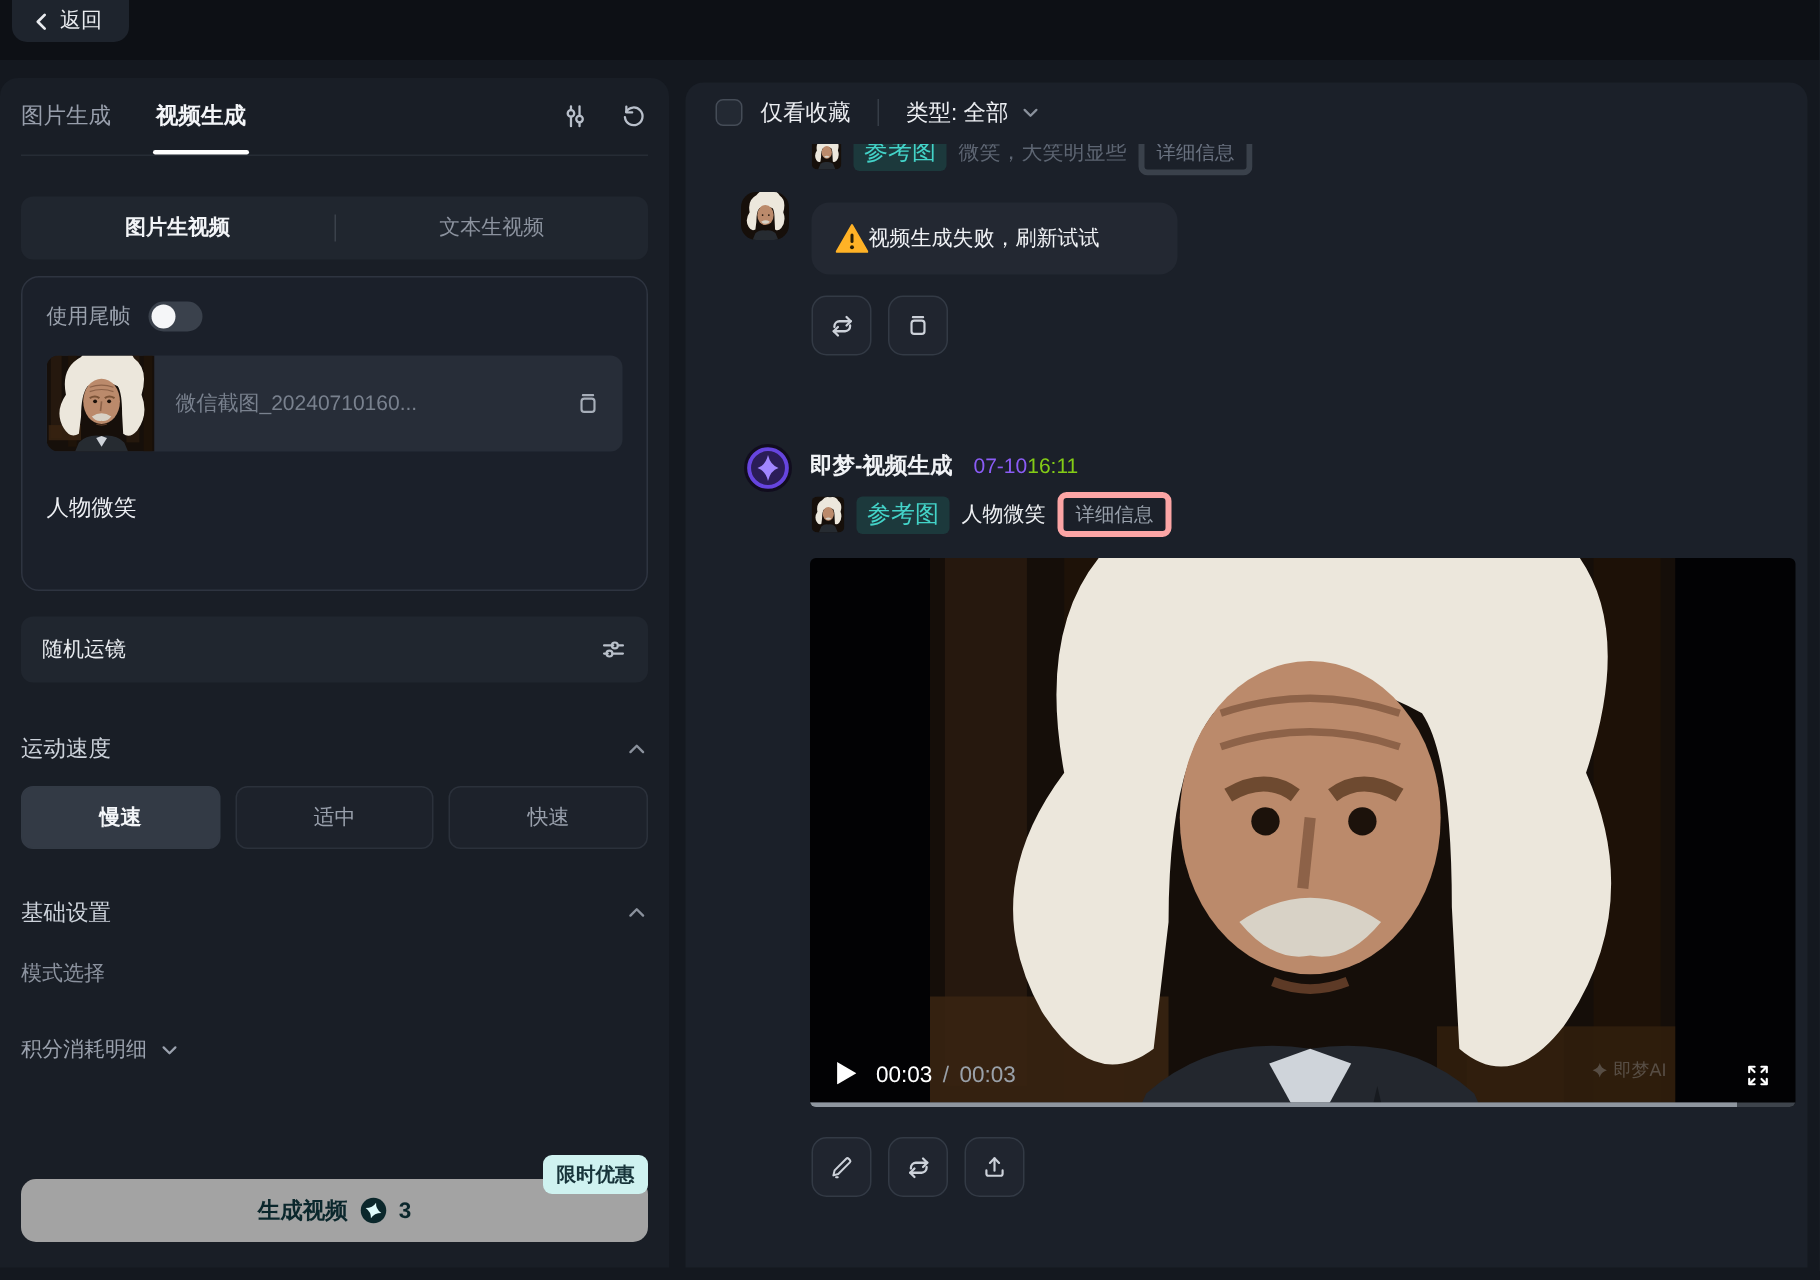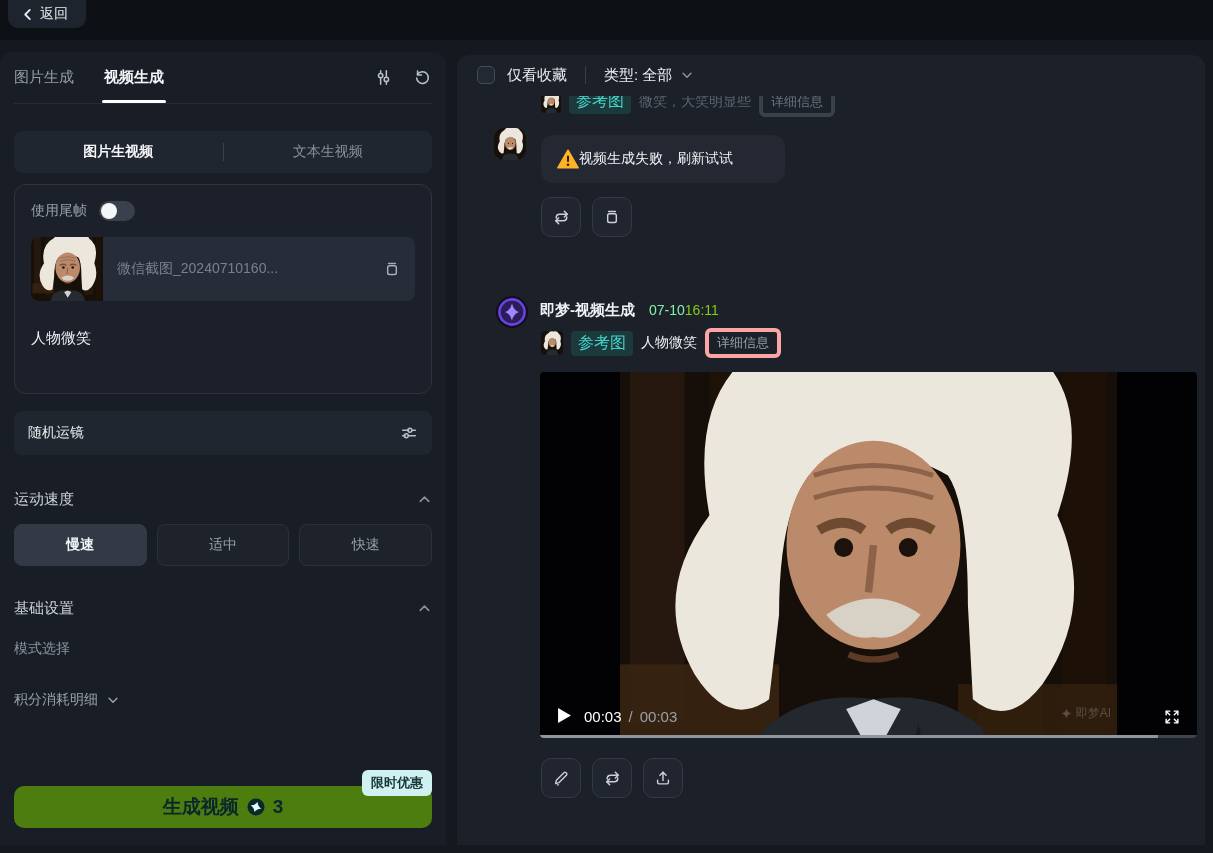--- a/index.html
+++ b/index.html
@@ -60,22 +60,22 @@
   .speed-btn { flex:1; height:42px; border-radius:8px; display:flex; align-items:center; justify-content:center;
     font-size:14px; color:#99a0ac; background:#1d222b; border:1px solid #2b313b; cursor:pointer; }
   .speed-btn.active { background:#333a45; border-color:#333a45; color:#f4f6f9; font-weight:bold; }
 
   .basic-head { margin-top:33px; }
   .mode-label { margin-top:22px; color:#8b929e; font-size:14px; }
   .credits-row { margin-top:33px; display:flex; align-items:center; gap:8px; color:#9aa1ad; font-size:14px; width:fit-content; cursor:pointer; }
 
   .promo-badge { position:absolute; right:14px; top:718px; background:#cff2f0; color:#17343a; font-size:13px; font-weight:bold;
     padding:4px 9px; border-radius:6px; z-index:3; }
-  .generate-btn { position:absolute; left:14px; right:14px; top:734px; height:42px; background:#4d7c0f; border-radius:10px;
-    display:flex; align-items:center; justify-content:center; gap:8px; color:#0b272c; font-size:19px; font-weight:bold; cursor:pointer; z-index:2; }
+  .generate-btn { position:absolute; left:14px; right:14px; top:734px; height:42px; background:#a3a3a3; border-radius:10px;
+    display:flex; align-items:center; justify-content:center; gap:8px; color:#0b272c; font-size:15px; font-weight:bold; cursor:pointer; z-index:2; }
 
   
   .right-panel { position:absolute; left:457px; top:55px; width:748px; height:790px; background:#1b2029; border-radius:12px 12px 0 0; overflow:hidden; }
   .feed-header { position:absolute; left:0; top:0; right:0; height:40px; display:flex; align-items:center; padding:0 20px; z-index:2; }
   .checkbox { width:18px; height:18px; border-radius:5px; border:1.5px solid #454c57; background:#232933; cursor:pointer; }
   .fav-label { margin-left:12px; color:#eceef2; font-size:15px; }
   .hdr-divider { width:1px; height:18px; background:#363d47; margin:0 18px; }
   .type-label { color:#eceef2; font-size:15px; cursor:pointer; display:flex; align-items:center; gap:8px; }
   .type-label .chev { color:#8a919c; }
 
@@ -91,21 +91,21 @@
   .error-bubble { position:absolute; left:84px; top:80px; width:244px; height:48px; background:#232832; border-radius:12px;
     display:flex; align-items:center; padding:0 16px; }
   .error-text { color:#f0f2f5; font-size:14px; white-space:nowrap; }
   .actions-row { position:absolute; display:flex; gap:11px; }
   .icon-btn { width:40px; height:40px; border:1px solid #333a45; background:#20252f; border-radius:10px;
     display:flex; align-items:center; justify-content:center; color:#cdd2da; cursor:pointer; }
 
   .msg-avatar { position:absolute; left:39px; top:241px; width:32px; height:32px; }
   .msg-title-row { position:absolute; left:83px; top:246px; display:flex; align-items:baseline; }
   .msg-author { color:#f0f2f5; font-size:15px; font-weight:bold; }
-  .msg-date { color:#86efac; font-size:14px; margin-left:14px; }
+  .msg-date { color:#8b5cf6; font-size:14px; margin-left:14px; }
   .msg-time { color:#84cc16; font-size:14px; margin-left:0; }
   .ref-row { position:absolute; left:84px; top:276px; height:24px; display:flex; align-items:center; gap:8px; }
   .ref-thumb { width:22px; height:24px; border-radius:4px; overflow:hidden; flex:none; }
   .ref-prompt { color:#eef0f3; font-size:14px; }
 
   .video-player { position:absolute; left:83px; top:317px; width:657px; height:366px; background:#020204; border-radius:4px; overflow:hidden; cursor:pointer; }
   .video-inner { position:absolute; left:80px; top:0; width:497px; height:366px; }
   .play-btn { position:absolute; left:18px; bottom:15px; color:#ffffff; cursor:pointer; }
   .time-row { position:absolute; left:44px; bottom:13px; font-size:15px; color:#ffffff; display:flex; gap:7px; align-items:baseline; }
   .time-dim { color:#9aa1a9; }

